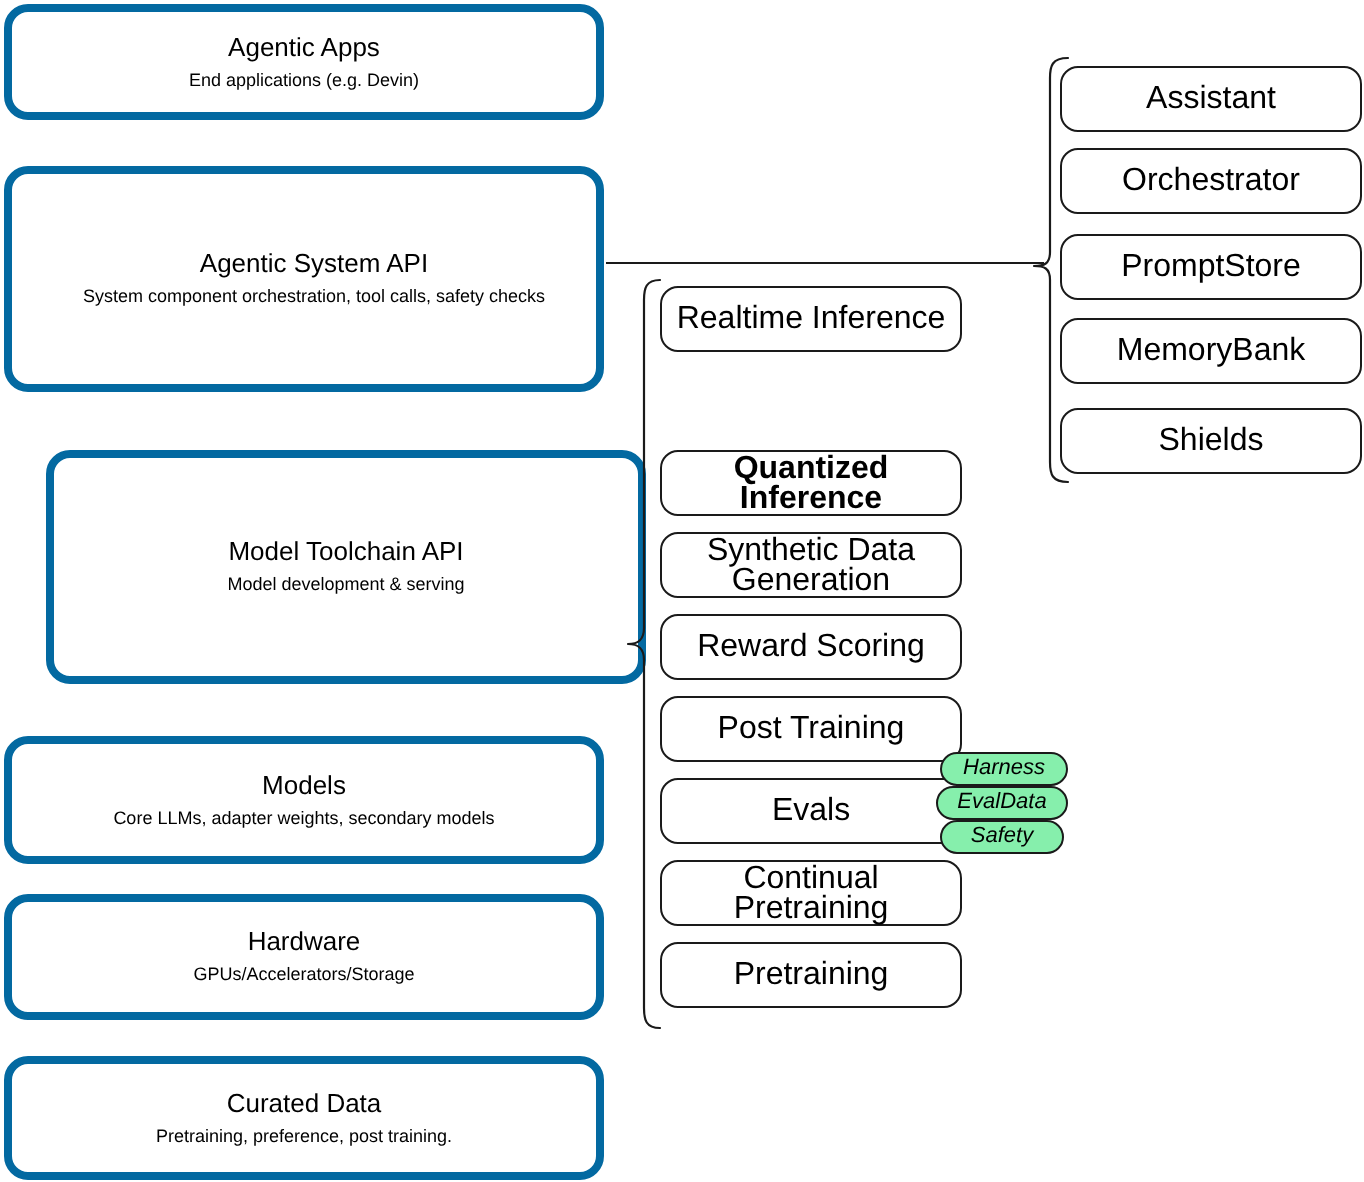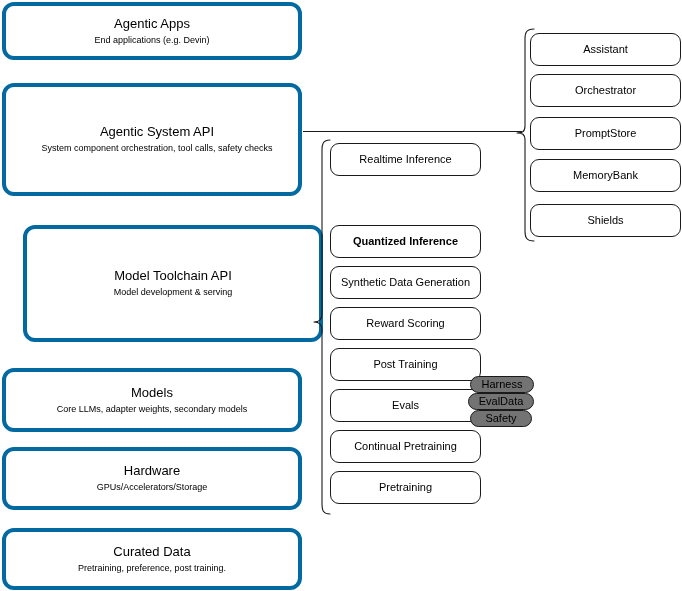--- a/index.html
+++ b/index.html
@@ -45,36 +45,37 @@
   .stack-node {
     position: absolute;
     box-sizing: border-box;
     border: 1px solid #1a1a1a;
     border-radius: 9px;
     background: #ffffff;
     display: flex;
     align-items: center;
     justify-content: center;
     text-align: center;
-    font-size: 11px;
+    font-size: 16px;
     line-height: 15px;
   }
   .pill {
     position: absolute;
     box-sizing: border-box;
     border: 1px solid #1a1a1a;
     border-radius: 999px;
-    background: #737373;
+    background: #86efac;
     display: flex;
     align-items: center;
     justify-content: center;
     text-align: center;
     font-size: 11px;
     line-height: 13px;
     z-index: 5;
+    font-style: italic;
   }
   .connector-line {
     position: absolute;
     background: #1a1a1a;
     height: 1px;
   }
   .brace {
     position: absolute;
     overflow: visible;
   }

